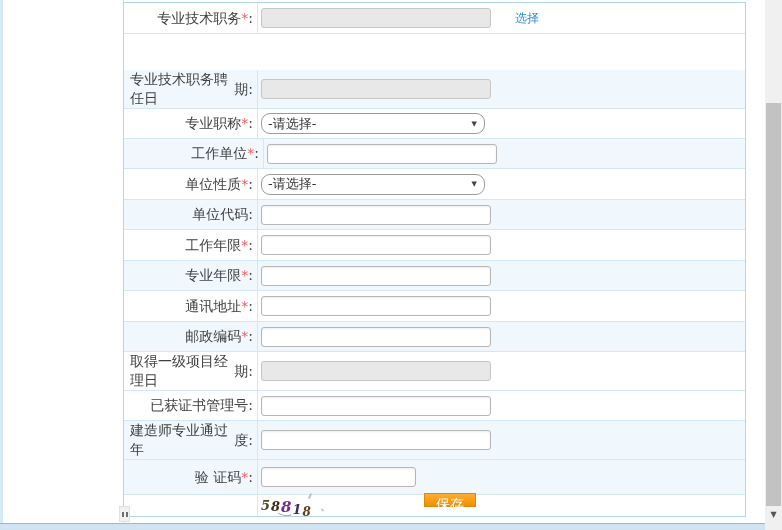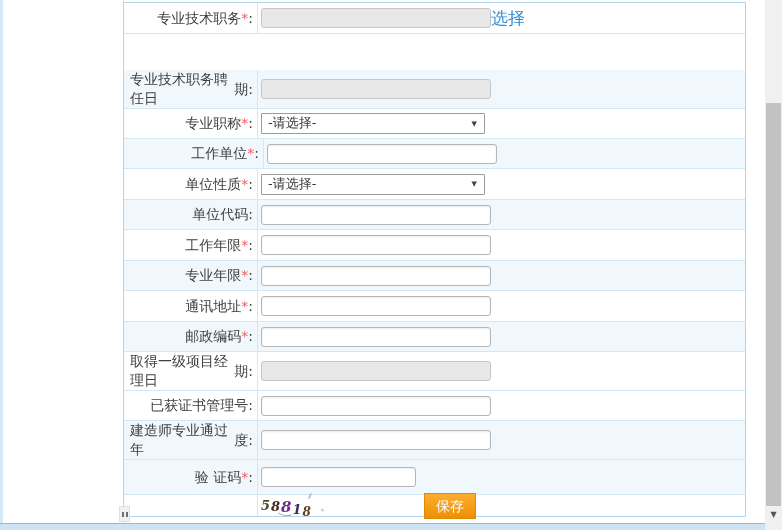--- a/index.html
+++ b/index.html
@@ -32,30 +32,30 @@
   .text-input{
     width:220px;height:18px;box-sizing:content-box;
     border:1px solid #b6b6b6;border-radius:3px;background:#fff;
     box-shadow:inset 0 1px 2px rgba(0,0,0,0.08);
     font-size:13px;padding:0 4px;color:#333;outline:none;
   }
   .text-input:disabled{background:#e8e8e8;border-color:#c6c6c6;box-shadow:none;}
   .text-input.narrow{width:145px;}
 
   .select-box{
-    width:210px;height:19px;border:1px solid #9b9b9b;border-radius:1px;
-    background:#ffffff;display:flex;
+    width:210px;height:19px;border:1px solid #9b9b9b;border-radius:9px;
+    background:#ffffff;display:flex;align-items:center;
     padding:0 6px;font-size:13px;color:#333;position:relative;cursor:default;
   }
   .select-box .chev{
     position:absolute;right:7px;top:50%;transform:translateY(-50%);
     font-size:7px;color:#444;
   }
 
-  .select-link{font-size:17px;color:#2d8cd4;margin-left:0;text-decoration:none;cursor:pointer;}
+  .select-link{font-size:12px;color:#2d8cd4;margin-left:24px;text-decoration:none;cursor:pointer;}
 
   .captcha{position:relative;height:21px;width:80px;font-style:italic;}
   .captcha .dig{
     display:inline-block;font-family:"DejaVu Serif","Liberation Serif",serif;
     font-weight:bold;letter-spacing:1px;
   }
   .noise-arc{
     position:absolute;left:15px;top:11px;width:16px;height:8px;
     border:1px solid transparent;border-bottom-color:#9aa7b0;border-radius:50%;
     transform:rotate(8deg);
@@ -63,21 +63,21 @@
   .noise-quote{
     position:absolute;left:48px;top:-2px;width:2px;height:6px;
     background:#b9c2c6;transform:rotate(25deg);border-radius:1px;
   }
   .noise-dot{
     position:absolute;left:60px;top:14px;width:3px;height:2px;
     background:#c3cbd0;transform:rotate(40deg);
   }
 
   .save-button{
-    position:absolute;left:424px;top:493px;height:26px;
+    position:absolute;left:424px;top:493px;height:14px;
     background:linear-gradient(#fbae33,#f08f00);
     border:1px solid #dd8a08;border-radius:0;
     color:#ffffff;font-size:14px;padding:0 11px;line-height:20px;cursor:pointer;
     font-family:inherit;
   }
 
   .scrollbar{position:absolute;left:765px;top:0;width:17px;height:530px;background:#f0f0f0;}
   .scroll-thumb{position:absolute;left:1px;top:103px;width:15px;height:403px;background:#c2c2c2;}
   .scroll-down{
     position:absolute;left:0;top:506px;width:17px;height:18px;background:#f0f0f0;

